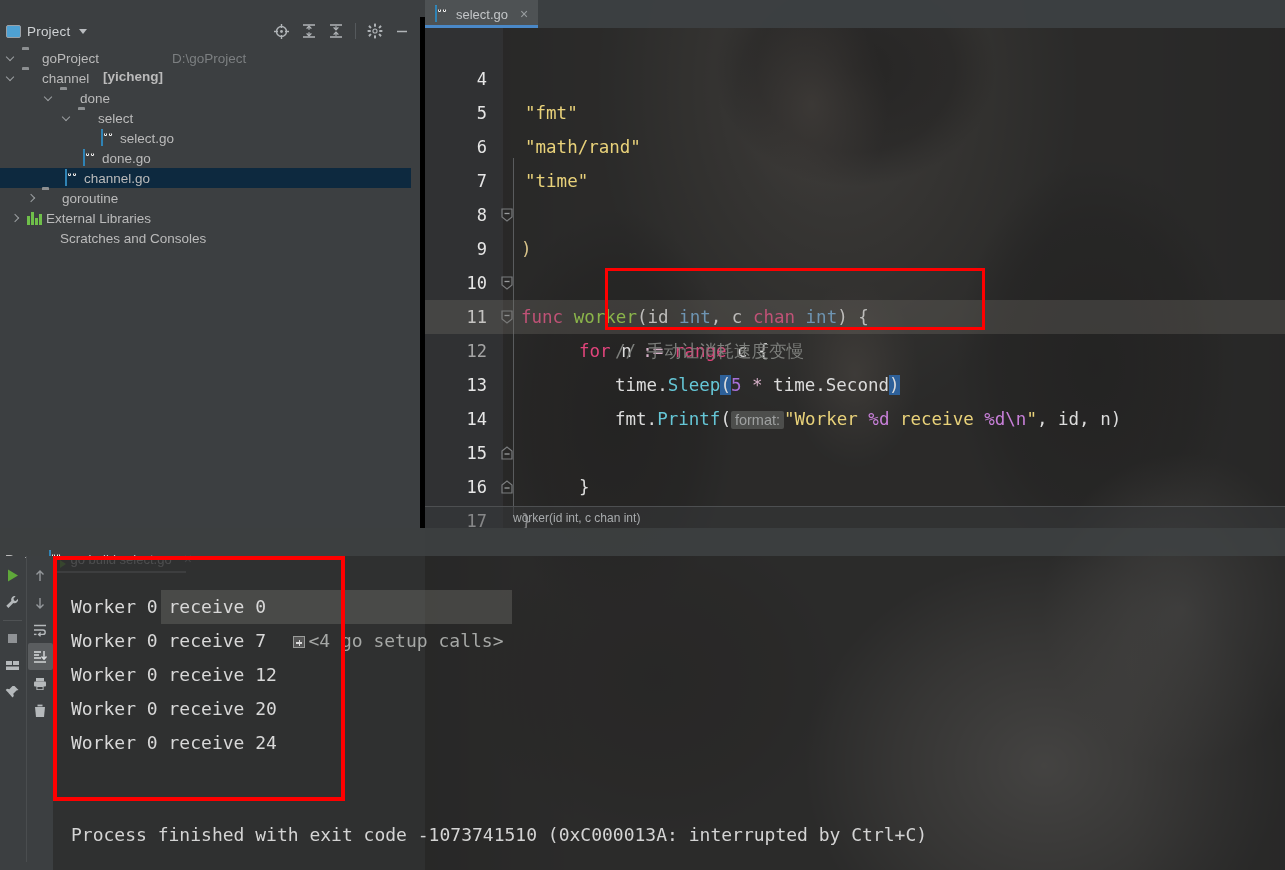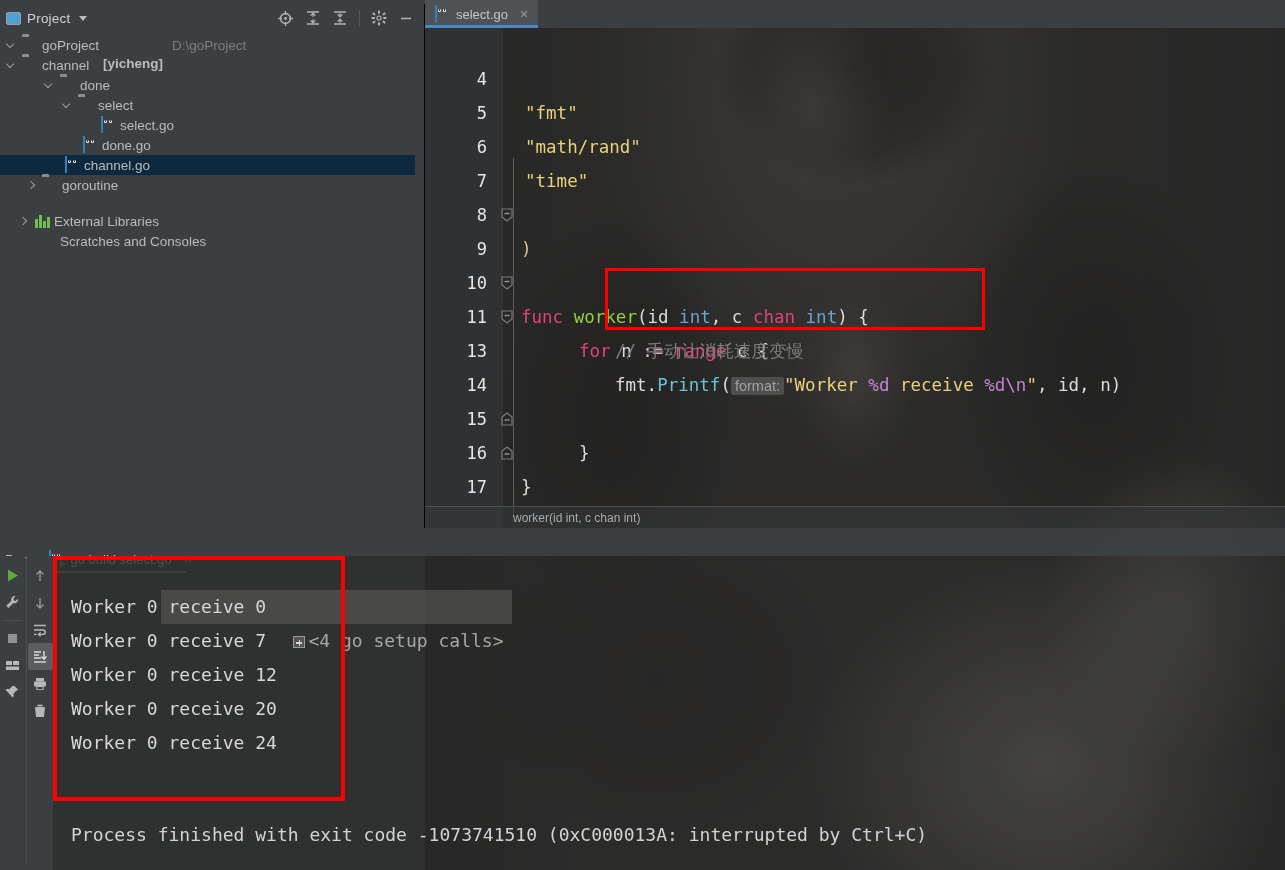--- a/index.html
+++ b/index.html
@@ -45,22 +45,22 @@
   }
   .ph-dress2 {
     background: radial-gradient(ellipse 170px 190px at 88% 70%, rgba(230,226,219,.5) 0%, rgba(195,189,180,.24) 52%, rgba(0,0,0,0) 82%);
   }
   .ph-vig {
     background: linear-gradient(to right, rgba(0,0,0,.35) 0%, rgba(0,0,0,0) 18%, rgba(0,0,0,0) 82%, rgba(0,0,0,.28) 100%);
   }
 
   
   .project-panel {
-    position: absolute; left: 0; top: 4px; width: 425px; height: 528px;
-    background: #3c3f41; z-index: 5; border-right: 1px solid #000000;
+    position: absolute; left: 0; top: 17px; width: 425px; height: 528px;
+    background: #3c3f41; z-index: 5; border-right: 5px solid #000000;
   }
   .pp-header {
     height: 28px; display: flex; align-items: center; padding: 0 6px;
     background: #3c3f41; color: #bbbbbb; font-size: 13px;
   }
   .pp-title-wrap { display: flex; align-items: center; gap: 6px; }
   .pp-proj-icon {
     width: 15px; height: 13px; border: 1.6px solid #9aa0a6; border-radius: 2px;
     background: #4ea1d3; position: relative;
   }
@@ -386,21 +386,21 @@
       <div class="tnode sel" style="padding-left:46px;">
         <span class="arrow none"></span>
         <span class="ico"><span class="ico-go"></span></span>
         <span class="t-name">channel.go</span>
       </div>
       <div class="tnode" style="padding-left:24px;">
         <span class="arrow right"></span>
         <span class="ico"><span class="ico-folder"></span></span>
         <span class="t-name">goroutine</span>
       </div>
-      <div class="tnode" style="padding-left:16px;margin-top:16px;">
+      <div class="tnode" style="padding-left:8px;">
         <span class="arrow right"></span>
         <span class="ico">
           <span class="ico-lib">
               <i style="height:9px;"></i>
               <i style="height:13px;"></i>
               <i style="height:7px;"></i>
               <i style="height:11px;"></i>
             </span>
         </span>
         <span class="t-name">External Libraries</span>
@@ -483,20 +483,24 @@
               </svg>
           </span>
           <span class="txt" style="left:154px;"><span class="s-kw">for</span><span class="s-def"> n </span><span class="s-op">:=</span><span class="s-kw"> range </span><span class="s-def">c {</span></span>
         </div>
 
         <div class="ln">
           <span class="num">11</span>
           <span class="txt" style="left:190px;"><span class="s-cmt">// 手动让消耗速度变慢</span></span>
         </div>
 
+        <div class="ln current">
+          <span class="num">12</span>
+          <span class="txt" style="left:190px;"><span class="s-def">time</span><span class="s-def">.</span><span class="s-meth">Sleep</span><span class="s-def brkhl">(</span><span class="s-num">5</span><span class="s-op"> * </span><span class="s-def">time</span><span class="s-def">.</span><span class="s-def">Second</span><span class="s-def brkhl">)</span></span>
+        </div>
 
         <div class="ln">
           <span class="num">13</span>
           <span class="txt" style="left:190px;"><span class="s-def">fmt</span><span class="s-def">.</span><span class="s-meth">Printf</span><span class="s-def">(</span><span class="hint">format:</span><span class="s-str">"Worker </span><span class="s-pct">%d</span><span class="s-str"> receive </span><span class="s-pct">%d\n</span><span class="s-str">"</span><span class="s-def">, id, n)</span></span>
         </div>
 
         <div class="ln">
           <span class="num">14</span>
           <span class="fold">
             <svg width="16" height="16" viewBox="0 0 16 16">

